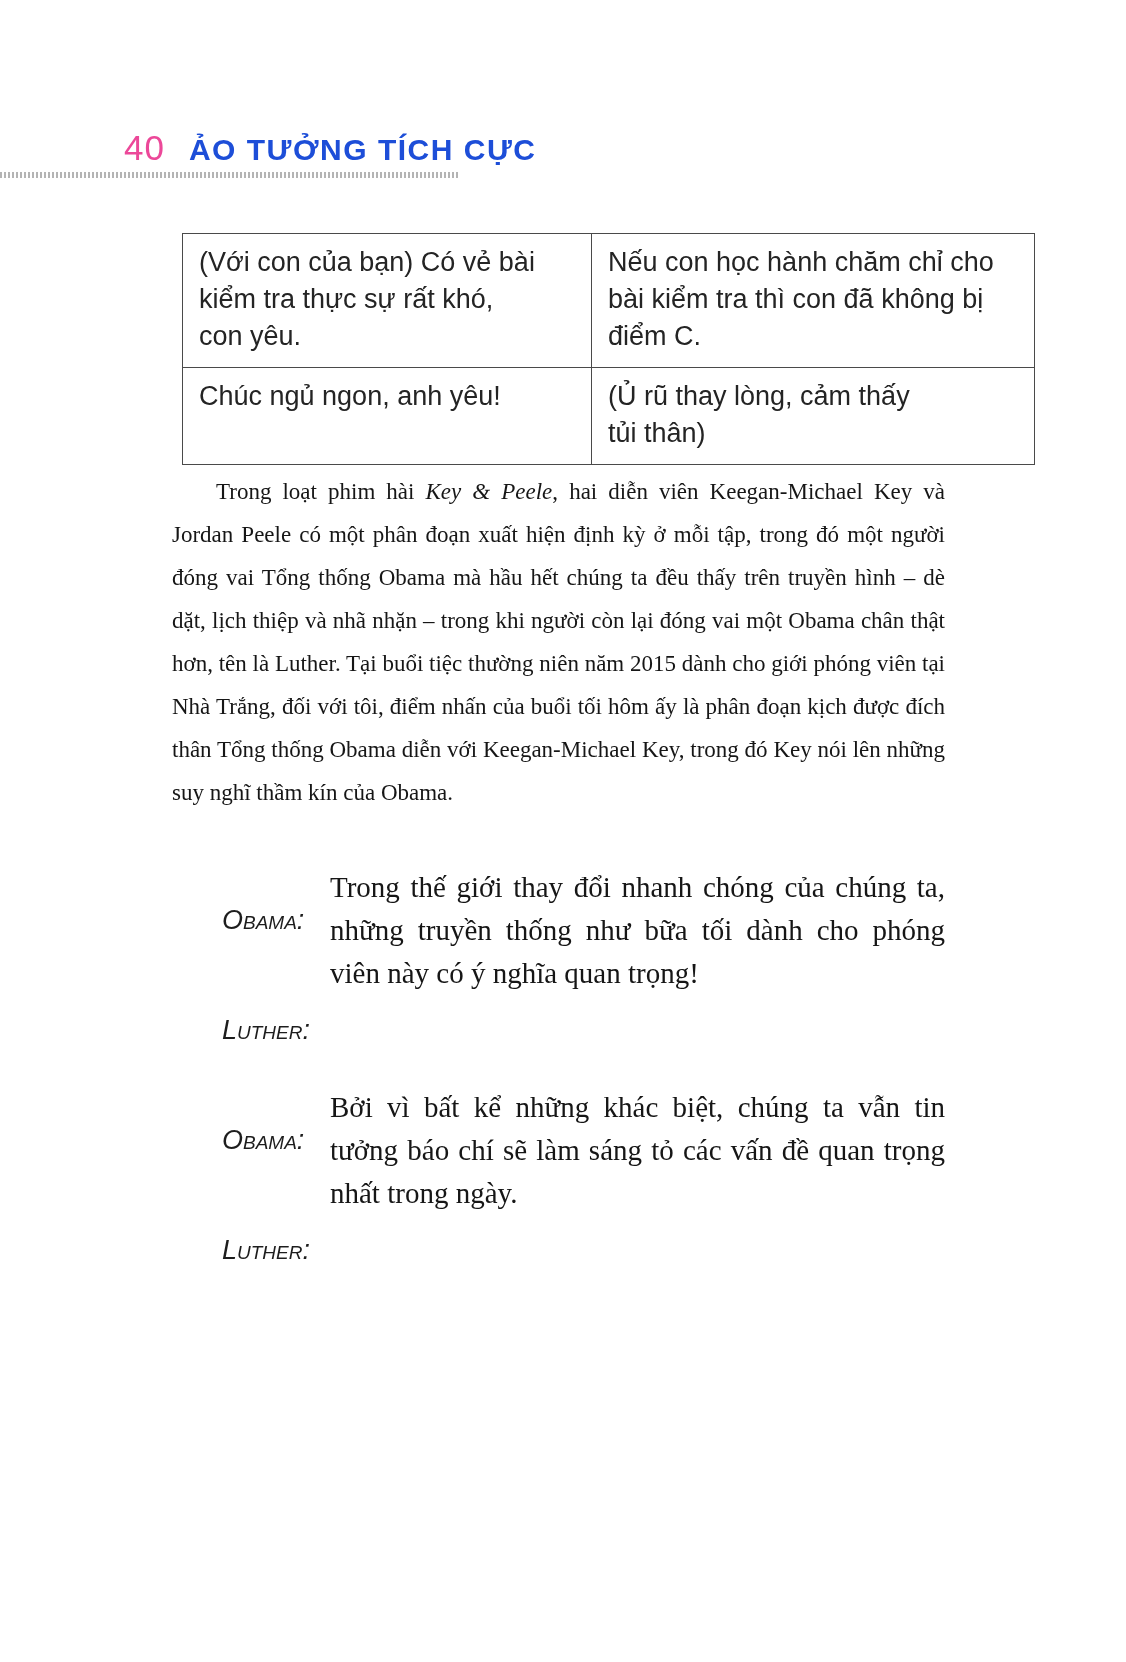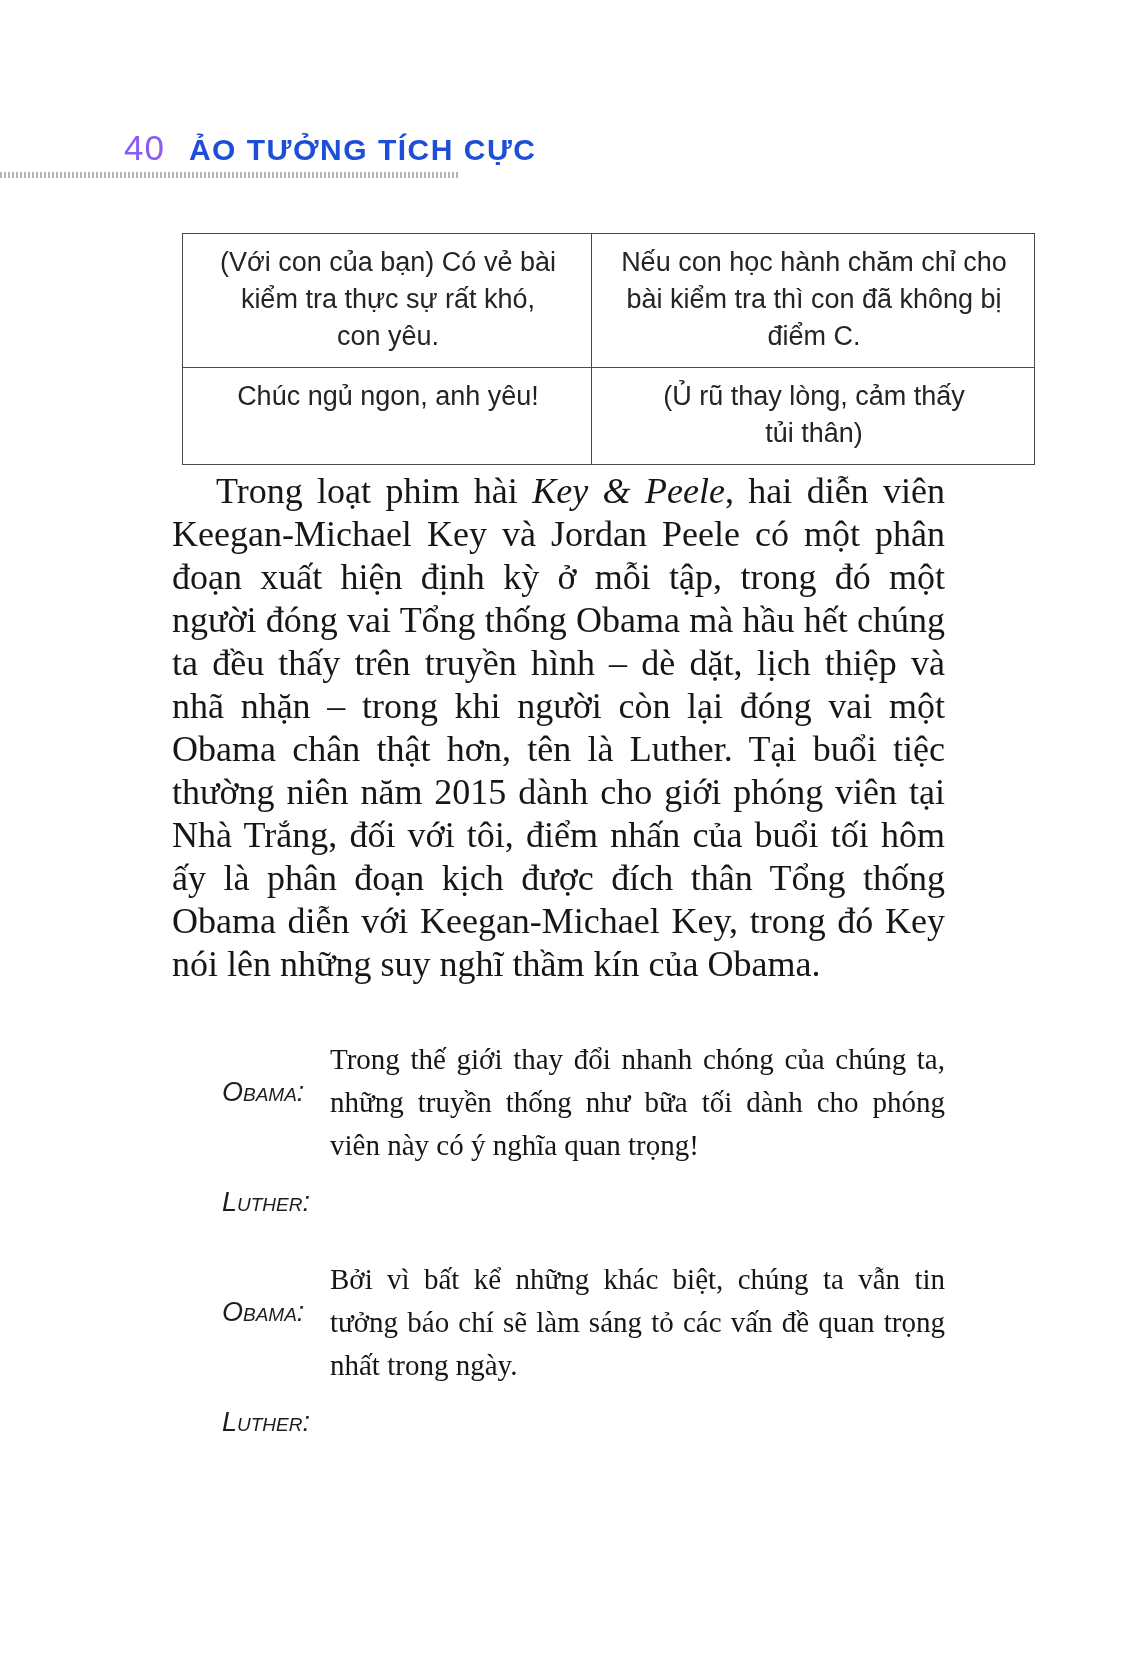--- a/index.html
+++ b/index.html
@@ -23,21 +23,21 @@
     top: 128px;
     left: 124px;
     display: flex;
     align-items: baseline;
     white-space: nowrap;
     font-family: "Liberation Sans", "DejaVu Sans", sans-serif;
   }
   .page-number {
     font-size: 35px;
     font-weight: 400;
-    color: #8b5cf6;
+    color: #ec4899;
     letter-spacing: 1px;
   }
   .running-title {
     margin-left: 24px;
     font-size: 30px;
     font-weight: 700;
     color: #1d4ed8;
     letter-spacing: 1.5px;
   }
   .header-rule {
@@ -63,35 +63,34 @@
     font-family: "Liberation Sans", "DejaVu Sans", sans-serif;
     font-size: 27px;
     line-height: 37px;
     color: #242424;
   }
   .dialog-table td {
     border: 1px solid #4a4a4a;
     padding: 10px 14px 12px 16px;
     vertical-align: top;
     white-space: pre-line;
-    text-align: center;
   }
   .dialog-table .col-left  { width: 378px; }
   .dialog-table .col-right { width: 412px; }
 
   
   .main {
     position: absolute;
     top: 470px;
     left: 172px;
     width: 773px;
   }
   .body-paragraph {
     margin: 0 0 32px 0;
-    font-size: 36px;
+    font-size: 23px;
     line-height: 43px;
     text-align: justify;
     text-indent: 44px;
   }
   .body-paragraph .ital { font-style: italic; }
 
   .dialogue-entry {
     display: flex;
     margin-bottom: 14px;
     align-items: center;

